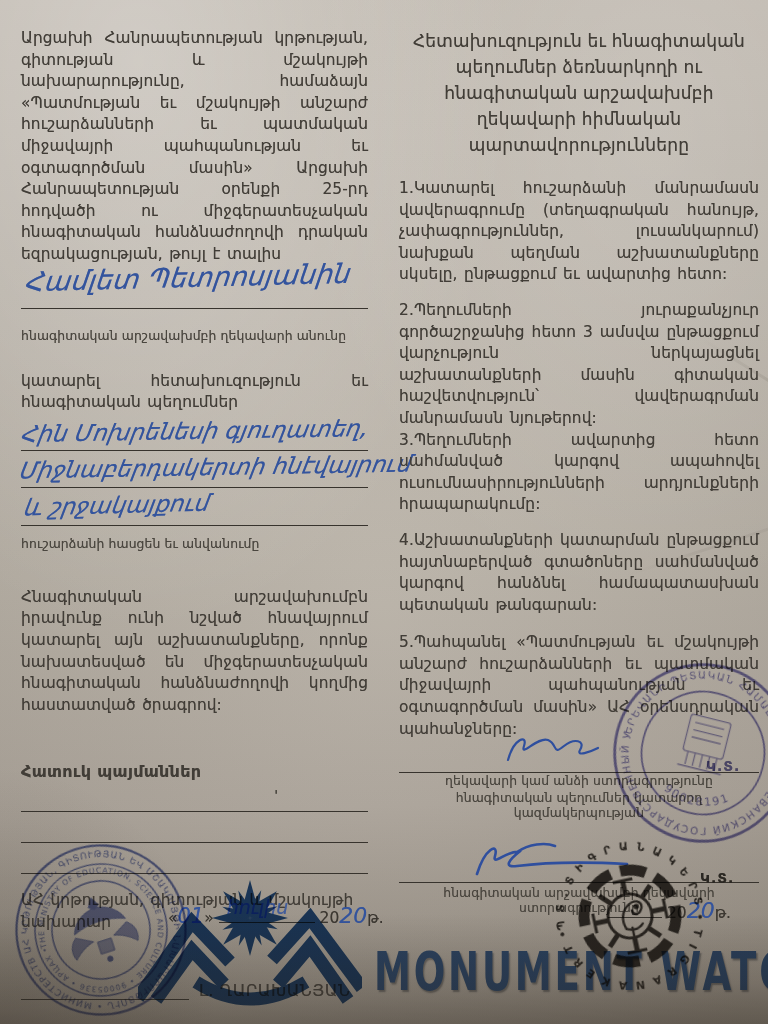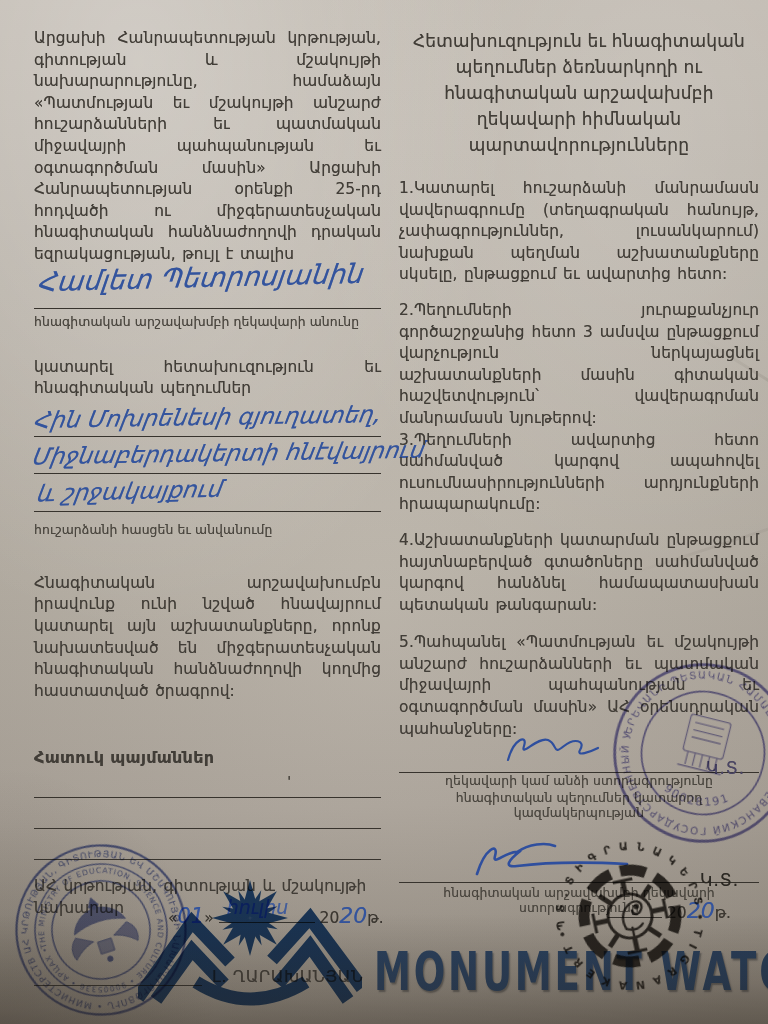--- a/index.html
+++ b/index.html
@@ -18,47 +18,47 @@
   .shade-corner{position:absolute;left:0;bottom:0;width:220px;height:260px;
     background:radial-gradient(ellipse at 0% 100%, rgba(40,34,26,.22), rgba(40,34,26,0) 70%);}
   .print{color:#413d37;text-shadow:0 0 .6px rgba(60,55,48,.55);}
   .just{text-align:justify;text-justify:inter-word;}
   .para{font-size:15.4px;line-height:21.6px;letter-spacing:.1px;word-spacing:1.5px;}
   .cap{font-size:12.4px;color:#4a463f;letter-spacing:.1px;}
   .hw{font-style:italic;color:#33549e;font-family:"DejaVu Sans",sans-serif;
       text-shadow:0 0 .5px rgba(40,70,150,.5);}
   .uline{border-bottom:1.6px solid #37332d;}
   .col{position:absolute;top:28px;}
-  .col-left{left:34px;width:347px;}
+  .col-left{left:21px;width:347px;}
   .col-right{left:399px;width:360px;}
   .sigline{position:relative;}
   .stamp{position:absolute;mix-blend-mode:multiply;filter:blur(.4px);}
   .wm-text{
     position:absolute;left:374px;top:941px;width:400px;
     font-size:53px;font-weight:bold;letter-spacing:4px;color:#2a5ca6;opacity:.88;
     transform:scaleX(.70);transform-origin:left center;white-space:nowrap;
     text-shadow:2px 2px 2px rgba(25,32,44,.45);mix-blend-mode:multiply;
   }
-  .seal-mark{position:absolute;font-size:17px;font-weight:normal;letter-spacing:1px;}
+  .seal-mark{position:absolute;font-size:14px;font-weight:bold;letter-spacing:1px;}
   .date-row{position:absolute;font-size:15.5px;color:#3b3731;}
   .hw-big{font-size:27px;}
   svg text{font-family:"DejaVu Sans",sans-serif;}
 </style>
 </head>
 <body>
 
 <div class="page">
 
   <div class="col col-left">
     <div class="para print just">Արցախի Հանրապետության կրթության, գիտության և մշակույթի նախարարությունը, համաձայն «Պատմության եւ մշակույթի անշարժ հուշարձանների եւ պատմական միջավայրի պահպանության եւ օգտագործման մասին» Արցախի Հանրապետության օրենքի 25-րդ հոդվածի ու միջգերատեսչական հնագիտական հանձնաժողովի դրական եզրակացության, թույլ է տալիս</div>
 
     <div class="sigline uline" style="height:40px;margin-top:2px;">
       <span class="hw hw-big" style="position:absolute;left:6px;top:-6px;transform:skewX(-10deg) rotate(-1.5deg);white-space:nowrap;">Համլետ Պետրոսյանին</span>
     </div>
-    <div class="cap print" style="margin-top:5px;">հնագիտական արշավախմբի ղեկավարի անունը</div>
+    <div class="cap print" style="margin-top:19px;">հնագիտական արշավախմբի ղեկավարի անունը</div>
 
     <div class="para print just" style="margin-top:28px;">կատարել հետախուզություն եւ հնագիտական պեղումներ</div>
 
     <div class="sigline uline" style="height:34px;margin-top:2px;">
       <span class="hw" style="position:absolute;left:2px;top:2px;font-size:23px;transform:skewX(-12deg) rotate(-1deg);white-space:nowrap;">Հին Մոխրենեսի գյուղատեղ,</span>
     </div>
     <div class="sigline uline" style="height:36px;">
       <span class="hw" style="position:absolute;left:0px;top:3px;font-size:23px;transform:skewX(-12deg) rotate(-1deg);white-space:nowrap;">Միջնաբերդակերտի հնէվայրում</span>
     </div>
     <div class="sigline uline" style="height:37px;">

